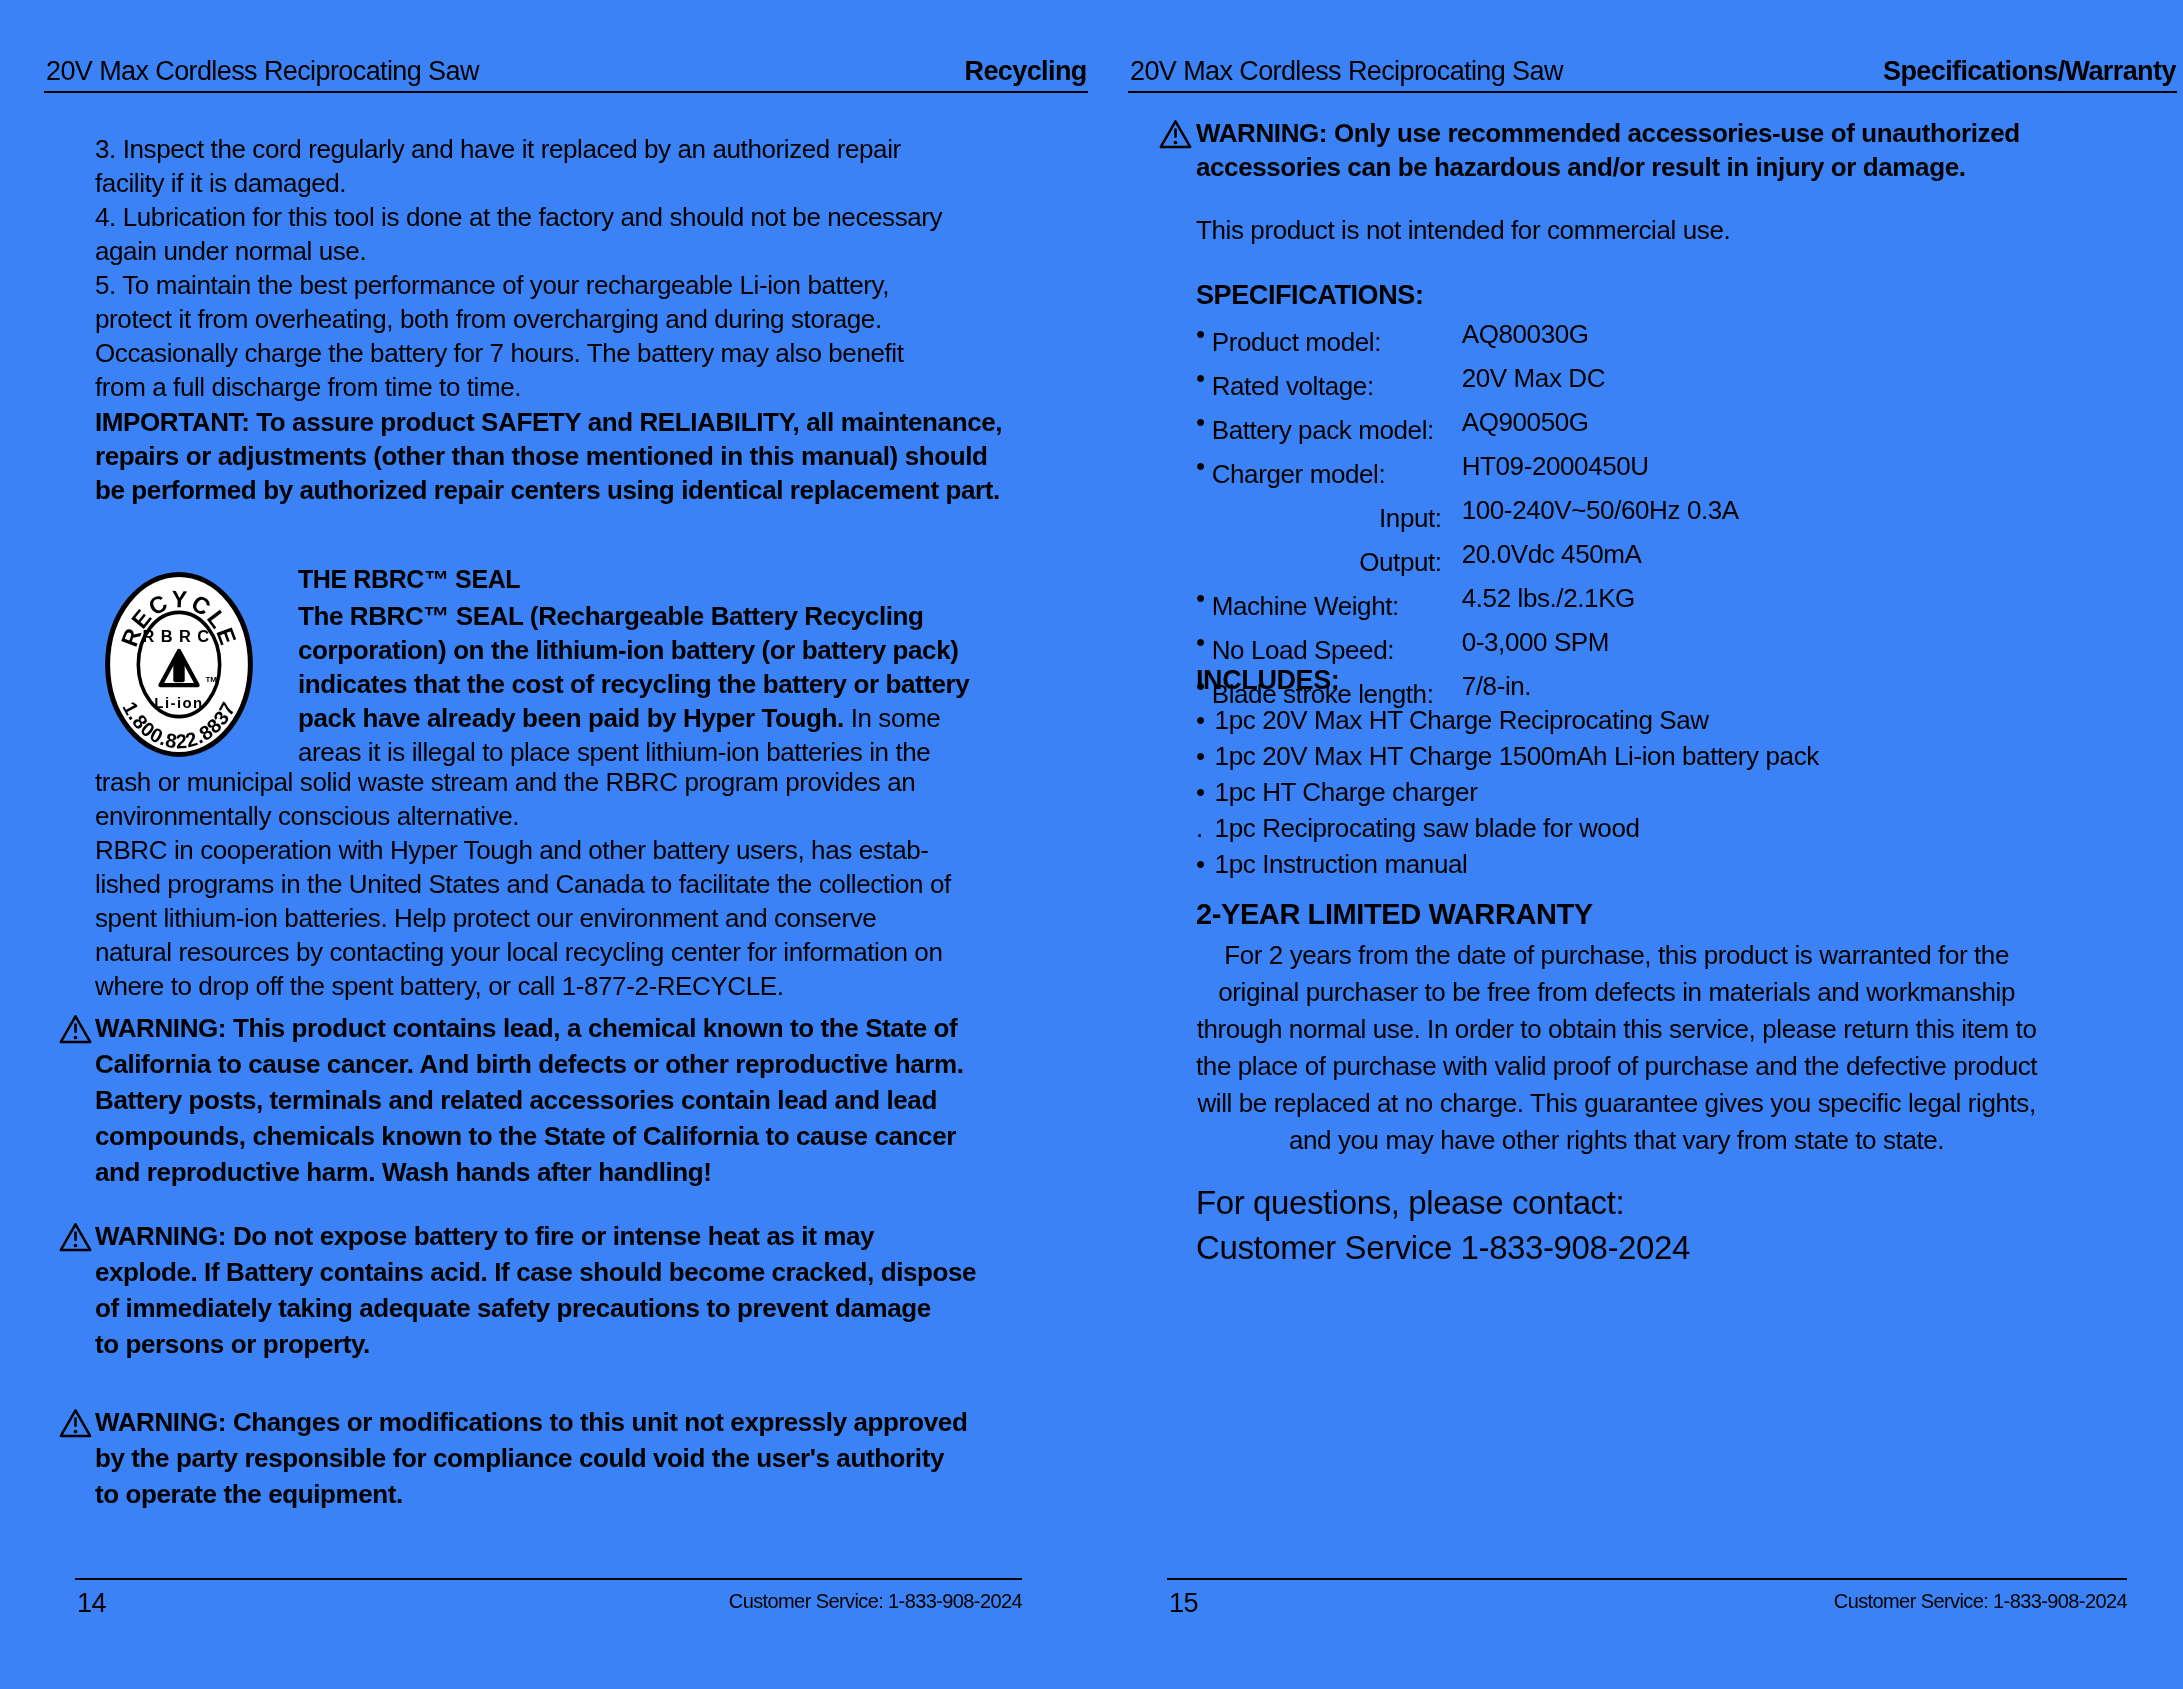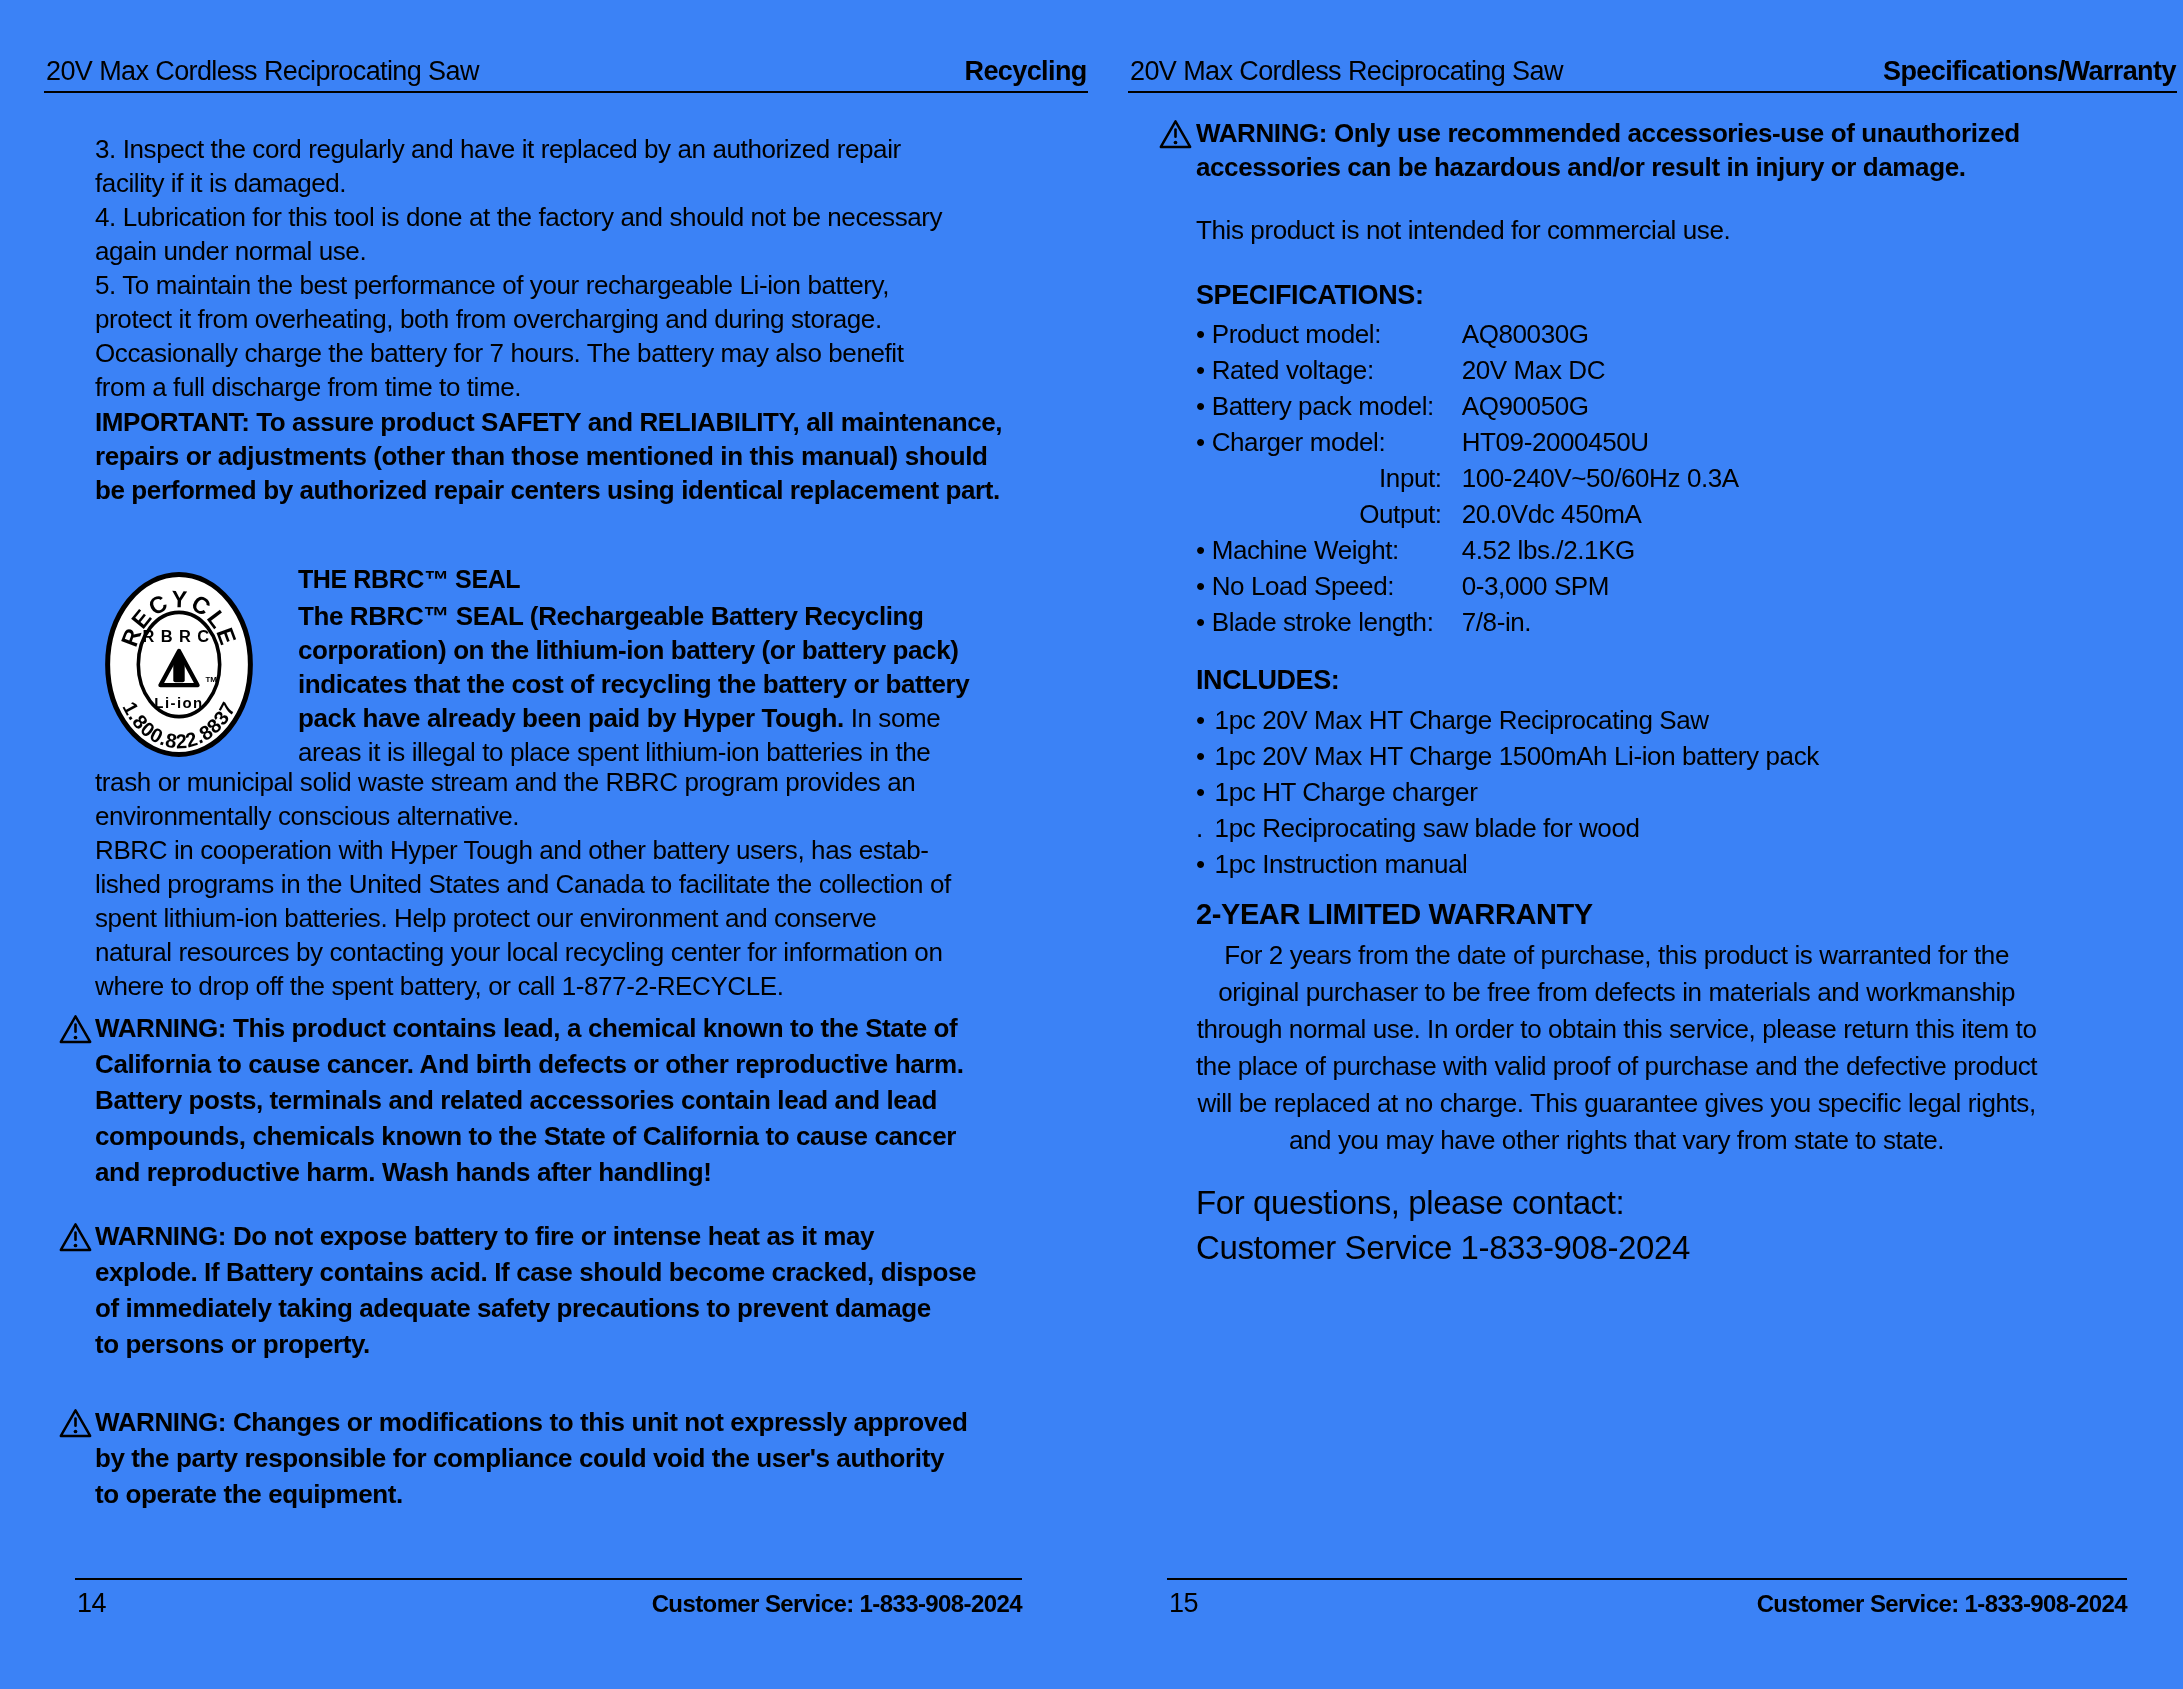--- a/index.html
+++ b/index.html
@@ -17,27 +17,27 @@
   .lh50{line-height:36px;}
   .lh52{line-height:37px;text-align:center;}
   .bold .tline{font-weight:bold;}
   .tline .b{font-weight:bold;}
   .warn{padding-left:0;}
   .warn-icon{position:absolute;width:33px;height:30px;}
   .heading{font-size:27px;font-weight:bold;letter-spacing:-0.4px;white-space:nowrap;}
   .big-heading{font-size:29px;font-weight:bold;letter-spacing:-0.4px;white-space:nowrap;}
   .spec-row{display:flex;font-size:26px;line-height:36px;letter-spacing:-0.4px;white-space:nowrap;}
   .spec-row .bullet{width:15.7px;flex:0 0 15.7px;}
-  .spec-row .slabel{width:250px;flex:0 0 250px;}
+  .spec-row .slabel{width:250px;flex:0 0 250px;margin-top:8px;}
   .spec-row.indent .slabel{text-align:right;padding-right:20px;box-sizing:border-box;}
   .inc-row{display:flex;font-size:26px;line-height:36px;letter-spacing:-0.4px;white-space:nowrap;}
   .inc-row .bullet{width:18.6px;flex:0 0 18.6px;}
   .contact{font-size:33px;font-weight:normal;letter-spacing:-0.4px;white-space:nowrap;}
   .pagenum{font-size:27px;letter-spacing:-0.4px;}
-  .ftr-service{font-size:24px;font-weight:bold;letter-spacing:-0.6px;white-space:nowrap;}
+  .ftr-service{font-size:20px;font-weight:normal;letter-spacing:-0.6px;white-space:nowrap;}
   .seal-wrap{width:150px;height:187px;}
 </style>
 </head>
 <body>
 
 <svg width="0" height="0" style="position:absolute">
   <defs>
     <symbol id="warnTri" viewBox="0 0 48 44">
       <path d="M24 3.5 L45.5 41 H2.5 Z" fill="none" stroke="#000" stroke-width="3.6" stroke-linejoin="round"></path>
       <rect x="22.1" y="13.5" width="3.8" height="14.5" rx="1.9" fill="#000"></rect>

